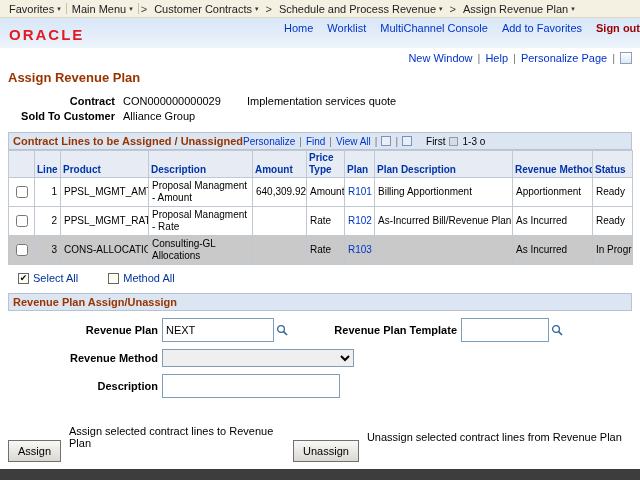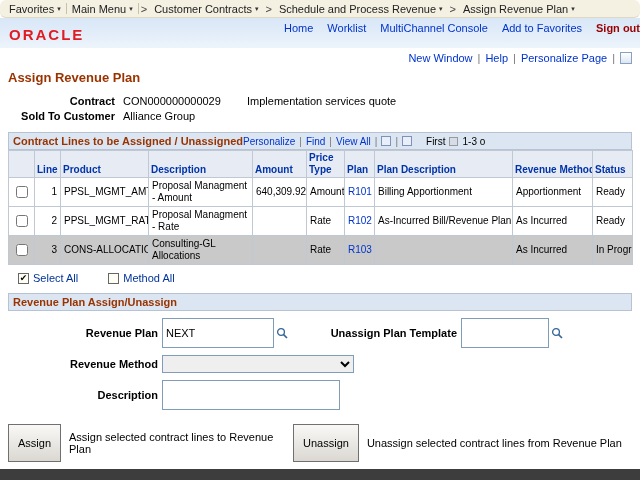--- a/index.html
+++ b/index.html
@@ -1,20 +1,20 @@
 <!DOCTYPE html>
 <html><head>
 <meta charset="utf-8">
 <style>
 *{box-sizing:border-box;}
 html,body{margin:0;padding:0;}
 body{width:640px;height:480px;position:relative;overflow:hidden;background:#ffffff;color:#000;
      font-family:"Liberation Sans","DejaVu Sans",sans-serif;font-size:11px;}
 .crumb-bar{height:18px;background:#f4f0e2;border-bottom:1px solid #ded9c3;display:flex;align-items:center;
-           padding:0 4px;white-space:nowrap;color:#222;border-radius:6px;}
+           padding:0 4px;white-space:nowrap;color:#222;}
 .crumb{display:inline-flex;align-items:center;gap:3px;padding:0 5px;cursor:pointer;}
 .caret{font-size:7px;color:#333;line-height:1;}
 .vsep{width:1px;height:11px;background:#c8c2a8;}
 .gtsep{color:#444;margin:0 2px;}
 .brand-bar{height:30px;background:linear-gradient(#d8e6f7,#edf4fb);position:relative;}
 .logo{position:absolute;left:9px;top:8px;font-size:15px;font-weight:bold;letter-spacing:2px;color:#e11b22;}
 .top-nav{position:absolute;right:0;top:4px;display:flex;gap:14px;}
 .lnk{color:#0033cc;cursor:pointer;}
 .signout{color:#990000;font-weight:bold;cursor:pointer;}
 .page-links{height:16px;display:flex;justify-content:flex-end;align-items:center;gap:5px;padding-right:8px;margin-top:2px;}
@@ -42,25 +42,25 @@
 input[type=checkbox]{width:12px;height:12px;margin:0;vertical-align:middle;}
 .plan-link{color:#0033cc;cursor:pointer;}
 .sel-row{display:flex;align-items:center;gap:30px;margin:7px 0 0 10px;}
 .sel-item{display:inline-flex;align-items:center;gap:4px;cursor:pointer;color:#003399;}
 .cbx{width:11px;height:11px;border:1px solid #666;background:#fffef5;display:inline-flex;align-items:center;
      justify-content:center;font-size:9px;line-height:1;color:#000;}
 .form-wrap{margin:9px 8px 0 8px;width:624px;}
 .frow{display:flex;align-items:center;margin-top:7px;}
 .flabel{width:150px;text-align:right;font-weight:bold;}
 .flabel2{width:168px;text-align:right;font-weight:bold;}
-.tin{border:1px solid #7f9db9;height:30px;font-size:11px;padding:0 3px;margin-left:4px;font-family:inherit;}
+.tin{border:1px solid #7f9db9;height:24px;font-size:11px;padding:0 3px;margin-left:4px;font-family:inherit;}
 select.tin{height:18px;padding:0;}
 .mag{margin-left:2px;display:inline-flex;cursor:pointer;}
-.btn{border:1px solid #707070;background:linear-gradient(#f9f8f6,#dbd8d2);padding:12px 9px;font-size:11px;
-     font-family:inherit;cursor:pointer;color:#000;}
+.btn{border:1px solid #707070;background:linear-gradient(#f9f8f6,#dbd8d2);padding:4px 9px;font-size:11px;
+     font-family:inherit;cursor:pointer;color:#000;margin-top:28px;}
 .assign-row{display:flex;align-items:center;margin-top:14px;}
 .hint{margin-left:8px;width:224px;}
 .hint2{margin-left:8px;}
 .footer-btns{display:flex;gap:8px;margin:26px 0 0 8px;}
 .fbtn{display:inline-flex;align-items:center;gap:5px;border:1px solid #707070;
       background:linear-gradient(#f9f8f6,#dbd8d2);padding:2px 8px;font-size:11px;cursor:pointer;font-family:inherit;}
 .statusbar{position:absolute;left:0;bottom:0;width:640px;height:11px;background:#3d3d3d;}
 </style>
 </head>
 <body>
@@ -226,21 +226,21 @@
   </div>
   <div class="frow">
     <span class="flabel">Revenue Plan</span>
     <input class="tin" style="width: 112px;" value="NEXT">
     <span class="mag">
       <svg width="13" height="13" viewBox="0 0 13 13">
         <circle cx="5" cy="5" r="3.4" fill="none" stroke="#336699" stroke-width="1.3"></circle>
         <line x1="7.6" y1="7.6" x2="11" y2="11" stroke="#336699" stroke-width="1.6"></line>
       </svg>
     </span>
-    <span class="flabel2">Unassign Plan Template</span>
+    <span class="flabel2">Revenue Plan Template</span>
     <input class="tin" style="width: 88px;" value="">
     <span class="mag">
       <svg width="13" height="13" viewBox="0 0 13 13">
         <circle cx="5" cy="5" r="3.4" fill="none" stroke="#336699" stroke-width="1.3"></circle>
         <line x1="7.6" y1="7.6" x2="11" y2="11" stroke="#336699" stroke-width="1.6"></line>
       </svg>
     </span>
   </div>
   <div class="frow">
     <span class="flabel">Revenue Method</span>

